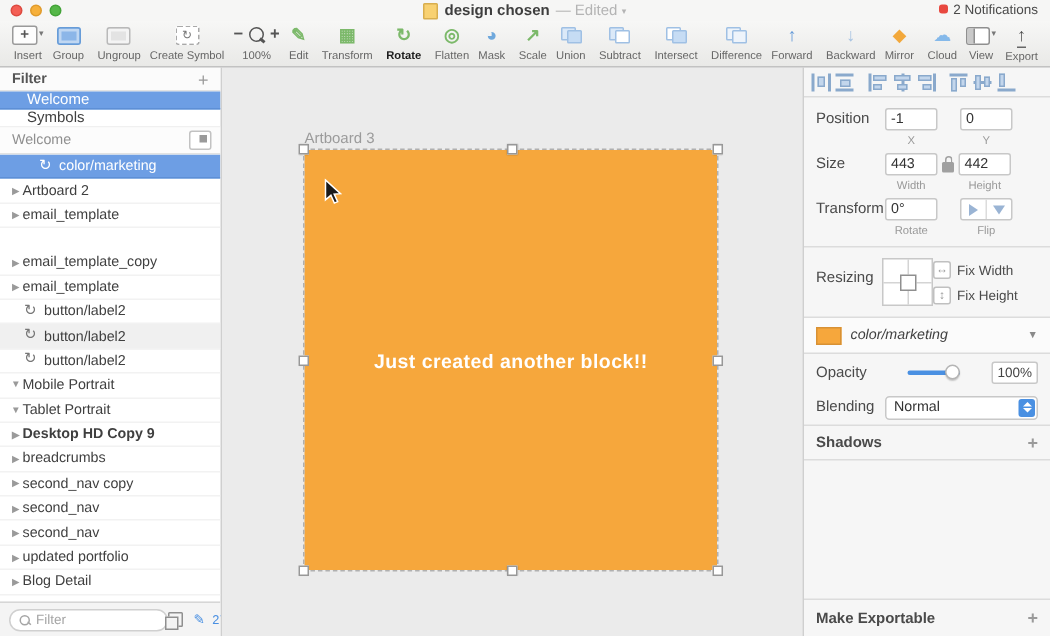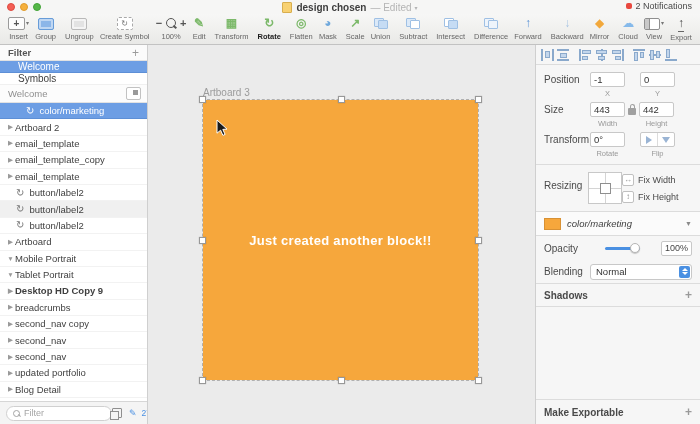--- a/index.html
+++ b/index.html
@@ -346,43 +346,39 @@
           <span>color/marketing</span>
         </div>
         <div class="layer-row" style="padding-left: 6px;">
           <span class="caret">▶</span>
           <span>Artboard 2</span>
         </div>
         <div class="layer-row" style="padding-left: 6px;">
           <span class="caret">▶</span>
           <span>email_template</span>
         </div>
-        <div class="layer-row" style="padding-left: 6px;">
+        <div class="layer-row" style="padding-left: 6px; margin-top: 15px;">
           <span class="caret">▶</span>
           <span>email_template_copy</span>
         </div>
         <div class="layer-row" style="padding-left: 6px;">
           <span class="caret">▶</span>
           <span>email_template</span>
         </div>
         <div class="layer-row" style="padding-left: 16px;">
           <span class="sym-ic">↻</span>
           <span>button/label2</span>
         </div>
         <div class="layer-row shaded" style="padding-left: 16px;">
           <span class="sym-ic">↻</span>
           <span>button/label2</span>
         </div>
         <div class="layer-row" style="padding-left: 16px;">
           <span class="sym-ic">↻</span>
           <span>button/label2</span>
-        </div>
-        <div class="layer-row" style="padding-left: 6px;">
-          <span class="caret">▶</span>
-          <span>Artboard</span>
         </div>
         <div class="layer-row" style="padding-left: 6px;">
           <span class="caret">▼</span>
           <span>Mobile Portrait</span>
         </div>
         <div class="layer-row" style="padding-left: 6px;">
           <span class="caret">▼</span>
           <span>Tablet Portrait</span>
         </div>
         <div class="layer-row" style="padding-left: 6px; font-weight: bold;">

